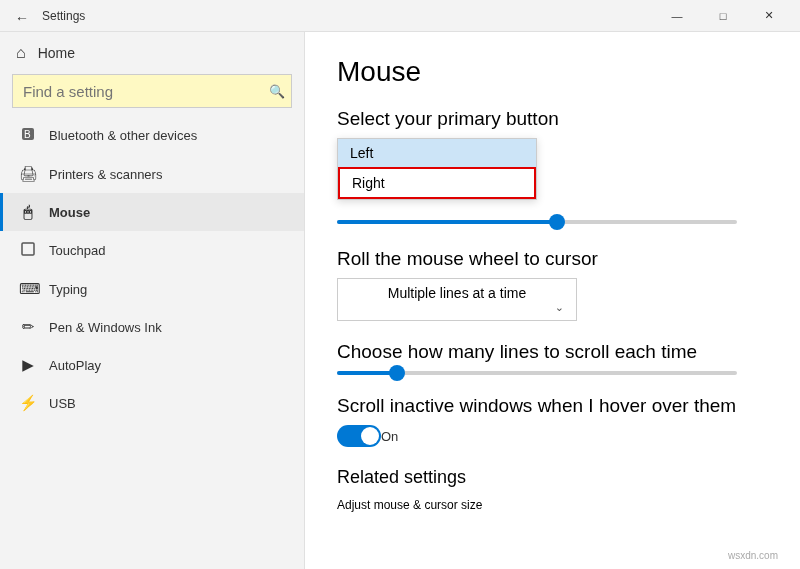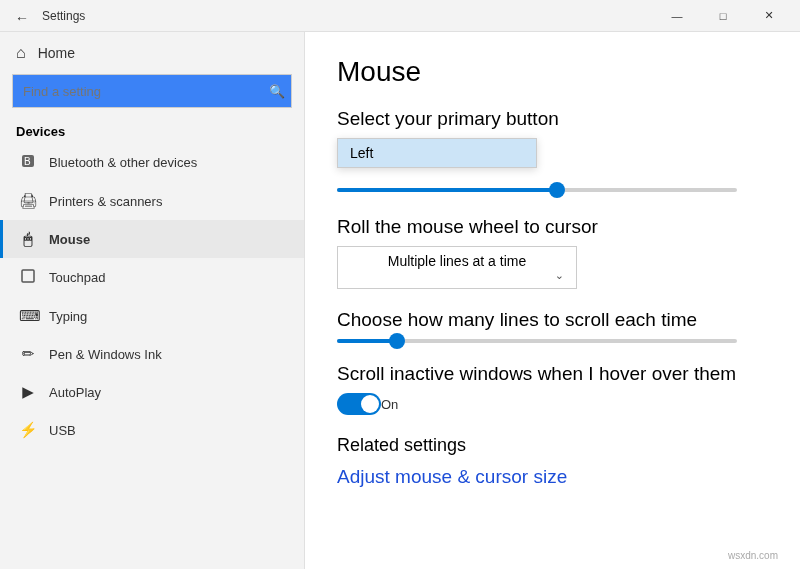--- a/index.html
+++ b/index.html
@@ -81,23 +81,23 @@
     .sidebar-home .icon { font-size: 16px; }
 
     .search-box {
       margin: 0 12px 8px 12px;
       position: relative;
     }
     .search-box input {
       width: 100%;
       height: 34px;
       border: 1px solid #ccc;
-      background: #3b82f6;
+      background: #fef9c3;
       padding: 0 32px 0 10px;
-      font-size: 13px;
+      font-size: 15px;
       outline: none;
     }
     .search-icon-btn {
       position: absolute;
       right: 6px;
       top: 50%;
       transform: translateY(-50%);
       font-size: 13px;
       color: #555;
       cursor: pointer;
@@ -274,22 +274,22 @@
     }
 
     
     .related-title {
       font-size: 18px;
       font-weight: 400;
       color: #000;
       margin-bottom: 10px;
     }
     .related-link {
-      font-size: 19px;
-      color: #1d4ed8;
+      font-size: 12px;
+      color: #000000;
       cursor: pointer;
       text-decoration: none;
       display: block;
       margin-bottom: 4px;
     }
 
     
     .watermark {
       position: fixed;
       bottom: 8px;
@@ -325,21 +325,20 @@
     <div class="sidebar-home">
       <span class="icon">⌂</span>
       <span>Home</span>
     </div>
 
     <div class="search-box">
       <input type="text" placeholder="Find a setting" style="">
       <span class="search-icon-btn">🔍</span>
     </div>
 
-    <div class="sidebar-section-title">Devices</div>
 
     <div class="sidebar-item">
       <span class="icon">
         <svg width="16" height="16" viewBox="0 0 16 16" fill="none" xmlns="http://www.w3.org/2000/svg">
           <rect x="2" y="2" width="12" height="12" rx="2" fill="#666"></rect>
           <text x="4" y="12" font-size="10" fill="white">B</text>
         </svg>
       </span>
       <span>Bluetooth &amp; other devices</span>
     </div>
@@ -378,20 +377,21 @@
   </div>
 
   <div class="main-content">
     <h1 class="page-title">Mouse</h1>
 
     <div class="setting-label">Select your primary button</div>
 
     <div class="dropdown-area">
       <div class="dropdown-open">
         <div class="dropdown-option selected-left">Left</div>
+        <div class="dropdown-option selected-right">Right</div>
       </div>
     </div>
 
     <div class="slider-container">
       <div class="slider-track">
         <div class="slider-fill" style="width: 55%;"></div>
         <div class="slider-thumb" style="left: calc(55% - 8px);"></div>
       </div>
     </div>
 

